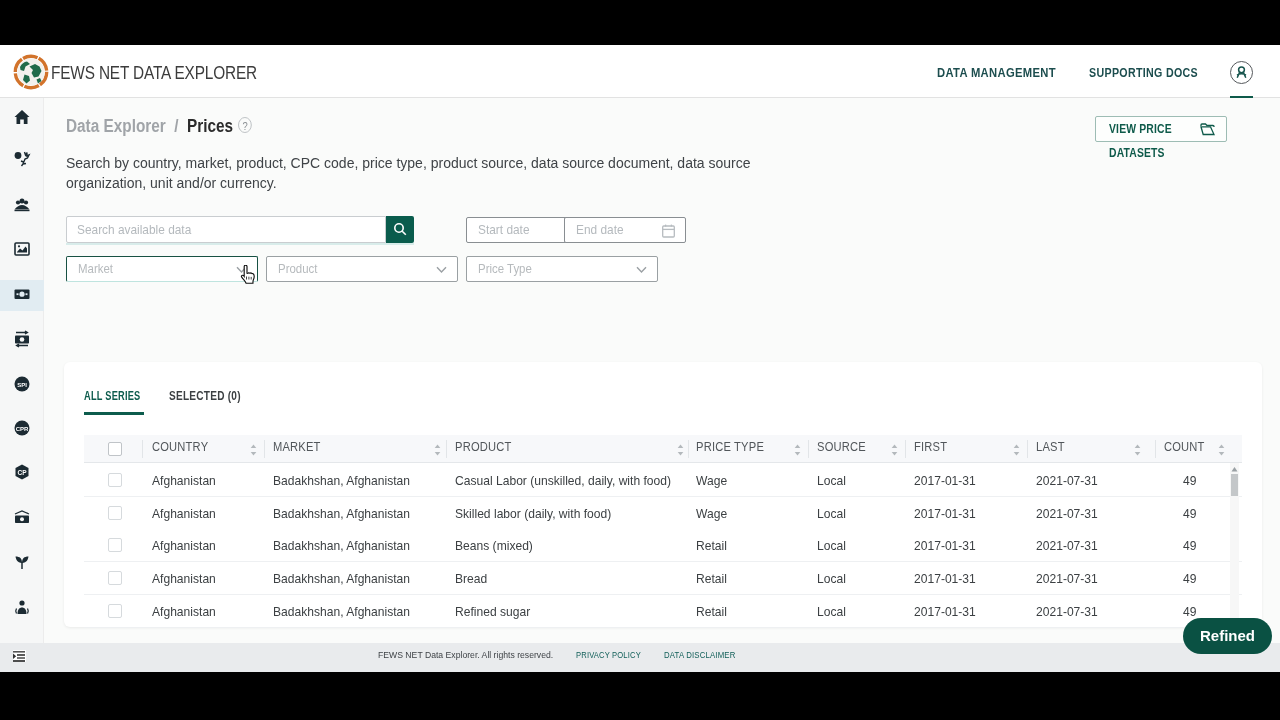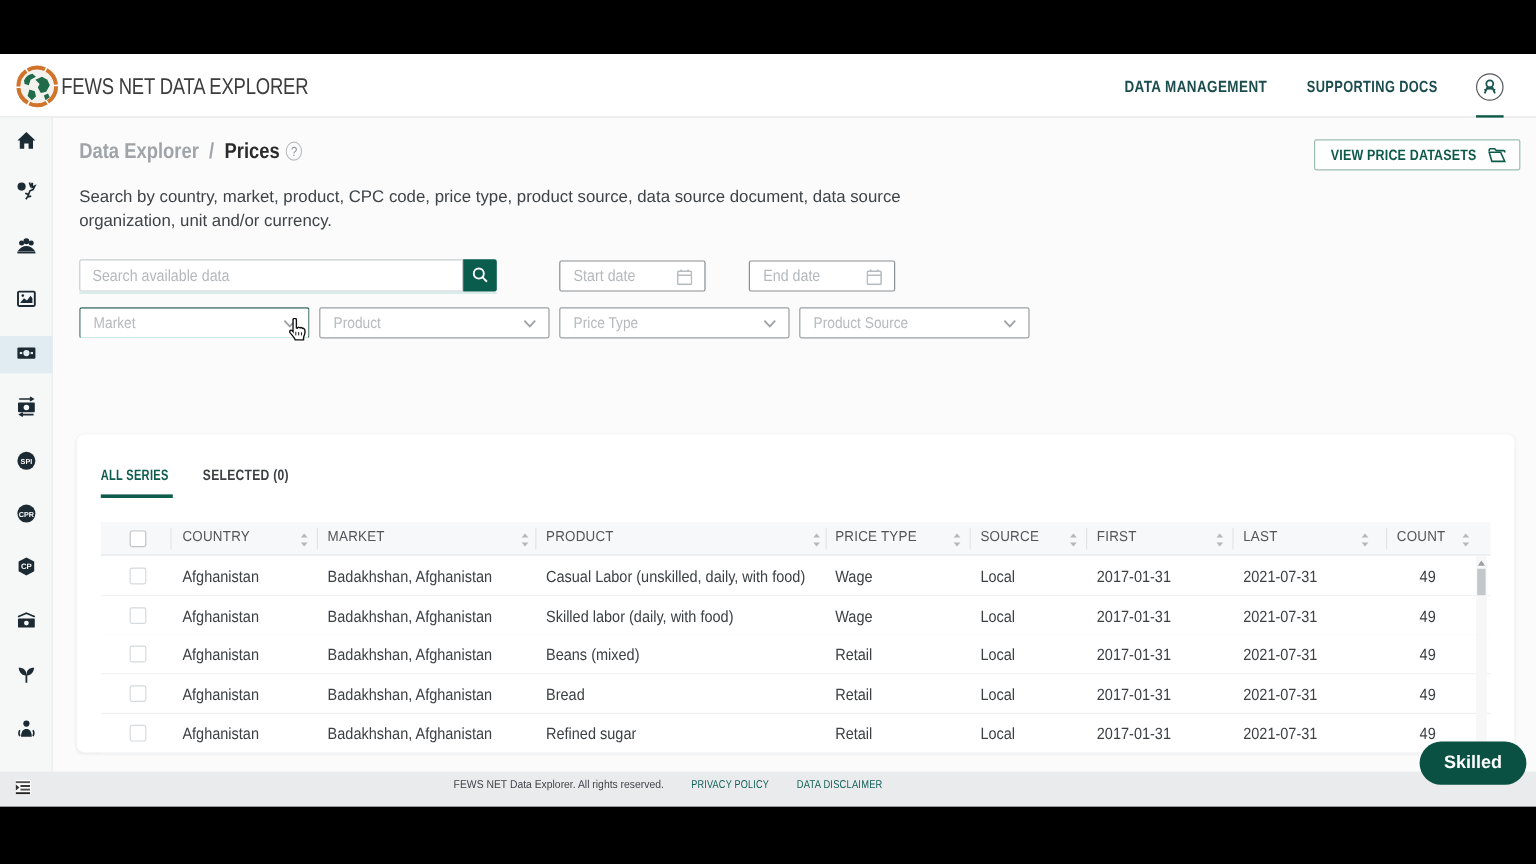--- a/index.html
+++ b/index.html
@@ -10,21 +10,21 @@
   #brand { position:absolute; left:51px; top:62px; font-size:19px; color:#3c3c3c; letter-spacing:-0.2px; white-space:nowrap; font-weight:500; transform:scaleX(0.81); transform-origin:left center;}
   .nav { position:absolute; top:65px; font-size:13.5px; font-weight:700; color:#1c4d4e; letter-spacing:0.4px; }
   #avatar { position:absolute; left:1230px; top:61px; width:23px; height:23px; border-radius:50%; border:1.2px solid #55595c; }
   #avatarline { position:absolute; left:1230px; top:95.5px; width:23px; height:2.5px; background:#0e5a4a; }
   #sidebar { position:absolute; left:0; top:98px; width:44px; height:545px; background:#f6f7f7; border-right:1px solid #ececec; }
   #sihl { position:absolute; left:0; top:280px; width:44px; height:31px; background:#e1ecf2; }
   .sicon { position:absolute; left:13px; width:18px; height:18px; }
   #crumb { position:absolute; left:66px; top:116px; font-size:18px; font-weight:700; color:#a0a4a8; transform:scaleX(0.852); transform-origin:left center; white-space:nowrap;}
   #crumb b { color:#2b2b2b; }
   #qmark { display:inline-block; width:16px; height:16px; border:1px solid #b9bdc0; border-radius:50%; font-size:11px; font-weight:400; color:#8a8f93; text-align:center; line-height:16px; vertical-align:2px; margin-left:6px;}
-  #viewbtn { position:absolute; left:1095px; top:116px; width:172px; height:26px; border:1px solid #9dbcb4; background:#fdfefd; color:#0e5a4a; font-size:12.5px; font-weight:700; letter-spacing:0.2px; border-radius:2px; line-height:24px; text-align:left; padding-left:13px;}
+  #viewbtn { position:absolute; left:1095px; top:116px; width:132px; height:26px; border:1px solid #9dbcb4; background:#fdfefd; color:#0e5a4a; font-size:12.5px; font-weight:700; letter-spacing:0.2px; border-radius:2px; line-height:24px; text-align:left; padding-left:13px;}
   #desc { position:absolute; left:66px; top:153px; width:700px; font-size:14px; line-height:20px; color:#3f4347; }
   #searchbox { position:absolute; left:66px; top:216px; width:320px; height:27px; background:#fff; border:1px solid #c9cdd0; border-radius:2px 0 0 2px; font-size:13.5px; color:#b4b9bd; line-height:25px; padding-left:10px; }
   #searchbtn { position:absolute; left:386px; top:216px; width:28px; height:27px; background:#0a5c4d; border-radius:0 2px 2px 0; }
   .datebox { position:absolute; top:217px; width:122px; height:26px; background:#fff; border:1px solid #898e92; border-radius:2px; font-size:13.5px; color:#b4b9bd; line-height:24px; padding-left:11px; }
   .selbox { position:absolute; top:256px; width:192px; height:26px; background:#fff; border:1px solid #9aa0a3; border-radius:2px; font-size:13px; color:#b6babd; line-height:24px; padding-left:11px; }
   #zerorow { position:absolute; left:66px; top:297px; font-size:13.5px; color:#3c4043; letter-spacing:0.25px; }
   .cb { display:inline-block; width:14px; height:14px; border:1px solid #c4c8cb; border-radius:2px; background:#fff; vertical-align:-2px; margin-right:6px; }
   #card { position:absolute; left:64px; top:362px; width:1198px; height:265px; background:#fff; border-radius:6px; box-shadow:0 1px 3px rgba(0,0,0,0.07); }
   .tab { position:absolute; top:389px; font-size:12.5px; font-weight:700; letter-spacing:0.3px; }
   #tabline { position:absolute; left:84px; top:412px; width:60px; height:2.5px; background:#0d5c4d; }
@@ -136,36 +136,33 @@
 <circle cx="7" cy="7" r="4.2" fill="none" stroke="#fff" stroke-width="1.6"></circle>
 <line x1="10.2" y1="10.2" x2="13.8" y2="13.8" stroke="#fff" stroke-width="1.6"></line>
 </svg>
     </div>
   <div class="datebox" style="left:466px;"><span style="display:inline-block; transform:scaleX(0.88); transform-origin:left center;">Start date</span><svg style="position:absolute; right:10px; top:6px;" width="13" height="14" viewBox="0 0 13 14">
 <rect x="0.7" y="2" width="11.6" height="11" rx="1" fill="none" stroke="#b7bcc0" stroke-width="1.3"></rect>
 <line x1="0.7" y1="5.4" x2="12.3" y2="5.4" stroke="#b7bcc0" stroke-width="1.3"></line>
 <line x1="3.6" y1="0.6" x2="3.6" y2="2.6" stroke="#b7bcc0" stroke-width="1.3"></line>
 <line x1="9.4" y1="0.6" x2="9.4" y2="2.6" stroke="#b7bcc0" stroke-width="1.3"></line>
 </svg></div>
-  <div class="datebox" style="left:624px;"><span style="display:inline-block; transform:scaleX(0.88); transform-origin:left center;">End date</span><svg style="position:absolute; right:10px; top:6px;" width="13" height="14" viewBox="0 0 13 14">
+  <div class="datebox" style="left:564px;"><span style="display:inline-block; transform:scaleX(0.88); transform-origin:left center;">End date</span><svg style="position:absolute; right:10px; top:6px;" width="13" height="14" viewBox="0 0 13 14">
 <rect x="0.7" y="2" width="11.6" height="11" rx="1" fill="none" stroke="#b7bcc0" stroke-width="1.3"></rect>
 <line x1="0.7" y1="5.4" x2="12.3" y2="5.4" stroke="#b7bcc0" stroke-width="1.3"></line>
 <line x1="3.6" y1="0.6" x2="3.6" y2="2.6" stroke="#b7bcc0" stroke-width="1.3"></line>
 <line x1="9.4" y1="0.6" x2="9.4" y2="2.6" stroke="#b7bcc0" stroke-width="1.3"></line>
 </svg></div>
   <div class="selbox" style="left:66px; border:1.5px solid #175143; border-bottom-color:#bfe4df; line-height:23px;"><span style="display:inline-block; transform:scaleX(0.88); transform-origin:left center;">Market</span><svg style="position:absolute; right:10px; top:9px;" width="11" height="8" viewBox="0 0 11 8">
 <path d="M1 1.2 L5.5 6 L10 1.2" fill="none" stroke="#9ba0a4" stroke-width="1.4"></path>
 </svg></div>
   <div class="selbox" style="left:266px;"><span style="display:inline-block; transform:scaleX(0.88); transform-origin:left center;">Product</span><svg style="position:absolute; right:10px; top:9px;" width="11" height="8" viewBox="0 0 11 8">
 <path d="M1 1.2 L5.5 6 L10 1.2" fill="none" stroke="#9ba0a4" stroke-width="1.4"></path>
 </svg></div>
   <div class="selbox" style="left:466px;"><span style="display:inline-block; transform:scaleX(0.88); transform-origin:left center;">Price Type</span><svg style="position:absolute; right:10px; top:9px;" width="11" height="8" viewBox="0 0 11 8">
-<path d="M1 1.2 L5.5 6 L10 1.2" fill="none" stroke="#9ba0a4" stroke-width="1.4"></path>
-</svg></div>
-  <div class="selbox" style="left:666px;"><span style="display:inline-block; transform:scaleX(0.88); transform-origin:left center;">Product Source</span><svg style="position:absolute; right:10px; top:9px;" width="11" height="8" viewBox="0 0 11 8">
 <path d="M1 1.2 L5.5 6 L10 1.2" fill="none" stroke="#9ba0a4" stroke-width="1.4"></path>
 </svg></div>
   <div id="card"></div>
   <div class="tab" style="left:84px; color:#0d5c4d; transform:scaleX(0.739); transform-origin:left center;">ALL SERIES</div>
   <div class="tab" style="left:169px; color:#3c4043; transform:scaleX(0.806); transform-origin:left center;">SELECTED (0)</div>
   <div id="tabline"></div>
   <div id="thead"></div>
   <div id="hcb"></div>
   <div class="th" style="left:152px;">COUNTRY</div>
   <svg style="position:absolute; left:249px; top:444px;" width="9" height="12" viewBox="0 0 9 12">
@@ -264,21 +261,21 @@
   <div class="td" style="left:817px; top:603.8px;">Local</div>
   <div class="td" style="left:914px; top:603.8px;">2017-01-31</div>
   <div class="td" style="left:1036px; top:603.8px;">2021-07-31</div>
   <div class="td" style="left:1183px; top:603.8px;">49</div>
   <div id="sbar">
       <svg width="9" height="9" viewBox="0 0 9 9" style="position:absolute; left:0; top:2px;">
         <path d="M4.5 2 L7.5 6.5 L1.5 6.5 Z" fill="#9aa0a4"></path>
       </svg>
 <div style="position:absolute; left:1px; top:11px; width:7px; height:22px; background:#c4c7c9;"></div>
     </div>
-  <div id="support">Skilled</div>
+  <div id="support">Refined</div>
   <div id="footer"></div>
   <div class="ftxt" style="left:378px; transform:scaleX(0.91); transform-origin:left center;">FEWS NET Data Explorer. All rights reserved.</div>
   <div class="flink" style="left:576px; transform:scaleX(0.8); transform-origin:left center;">PRIVACY POLICY</div>
   <div class="flink" style="left:664px; transform:scaleX(0.82); transform-origin:left center;">DATA DISCLAIMER</div>
   <svg style="position:absolute; left:13px; top:650px;" width="13" height="12" viewBox="0 0 13 12">
       <rect x="0" y="0" width="13" height="12" fill="#fff"></rect>
       <rect x="0" y="1" width="12" height="1.6" fill="#555"></rect>
       <rect x="4" y="4.2" width="8" height="1.6" fill="#333"></rect>
       <rect x="4" y="7.2" width="8" height="1.6" fill="#555"></rect>
       <rect x="0" y="10.2" width="12" height="1.6" fill="#222"></rect>

